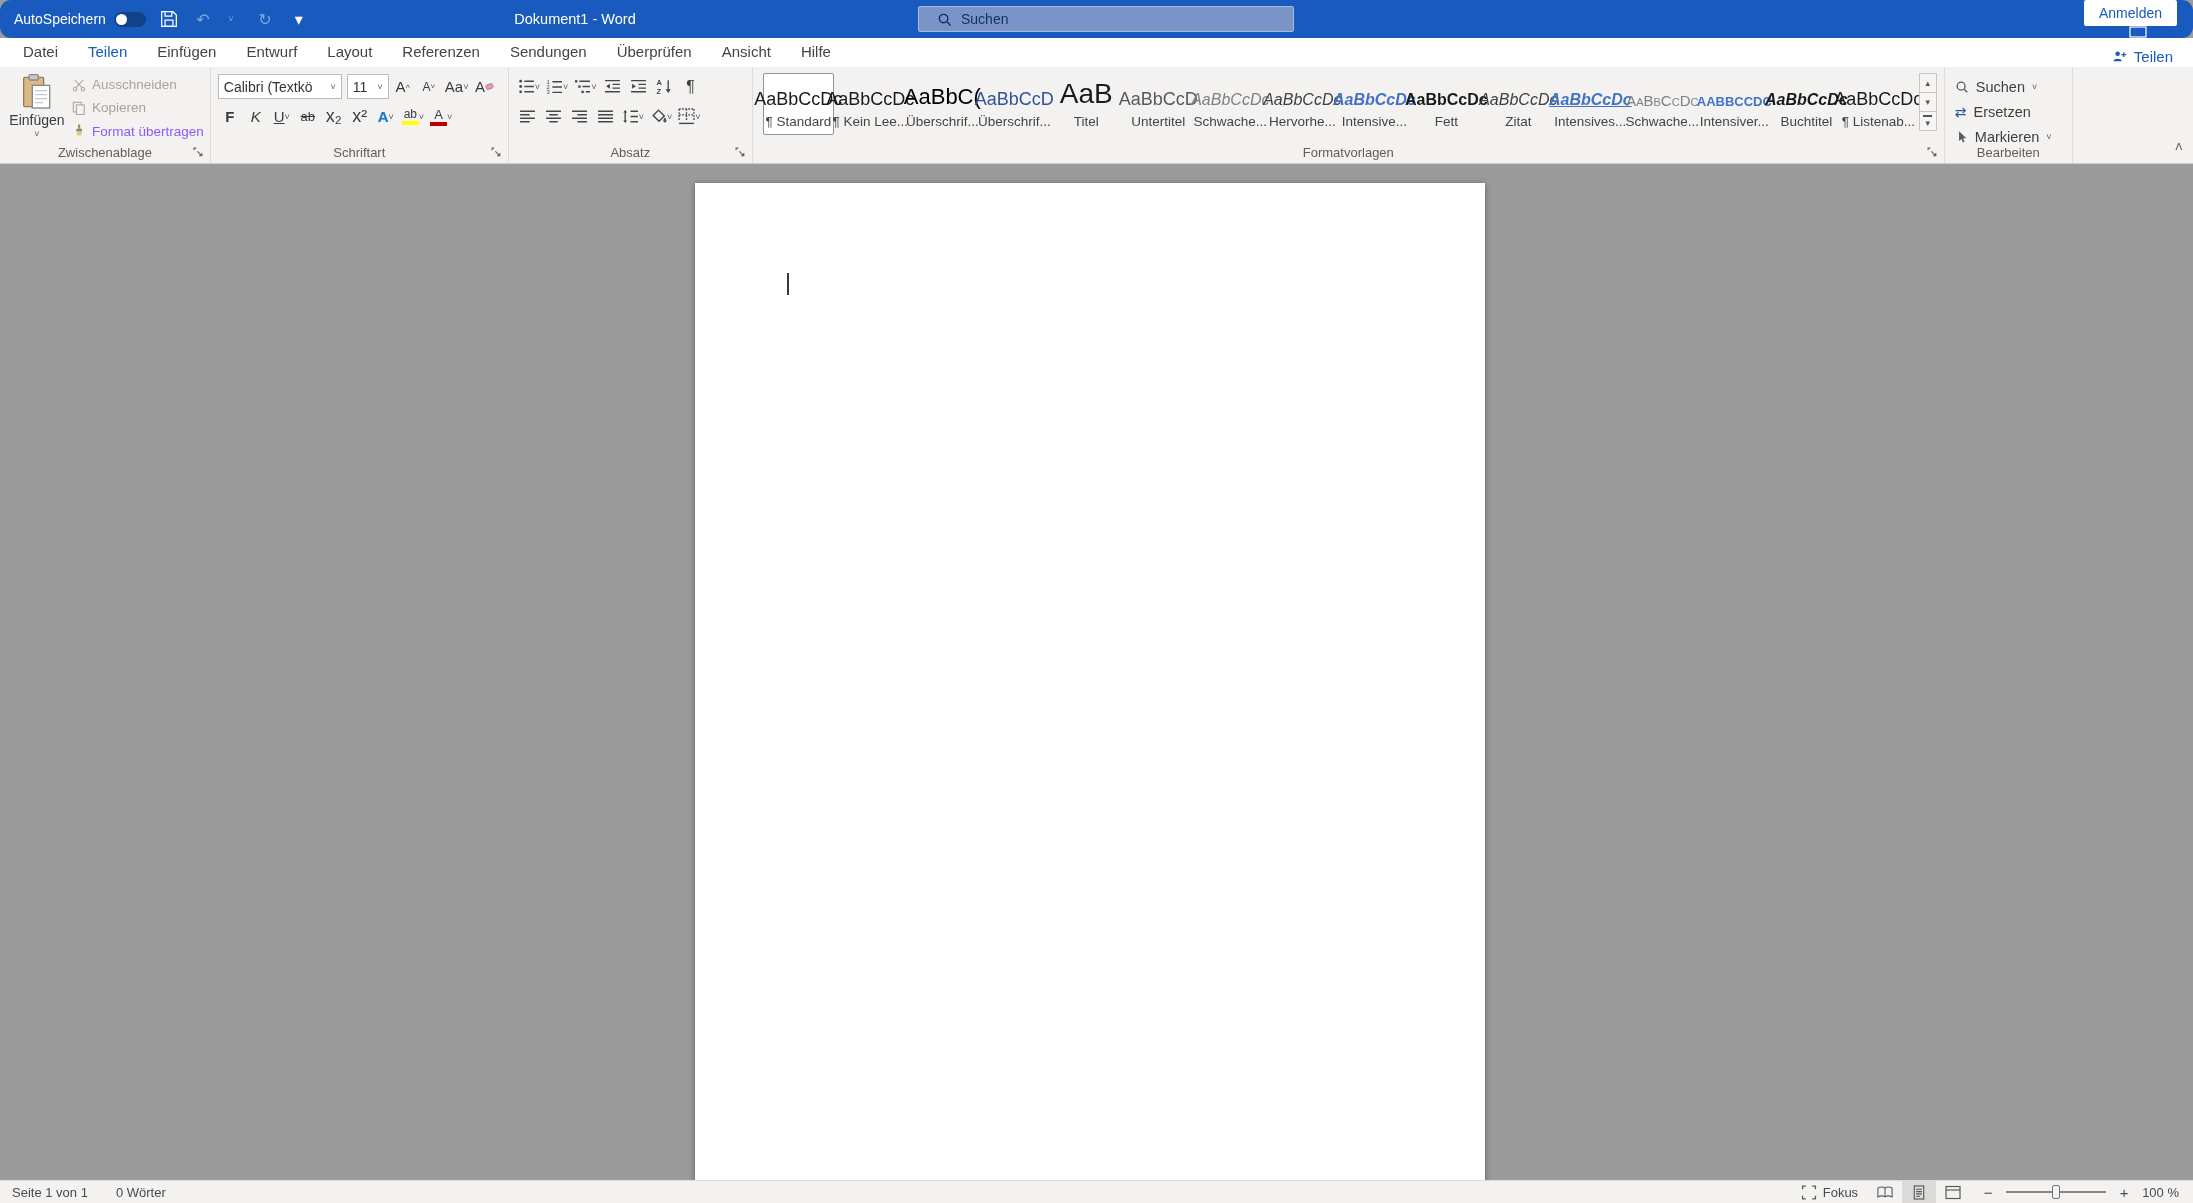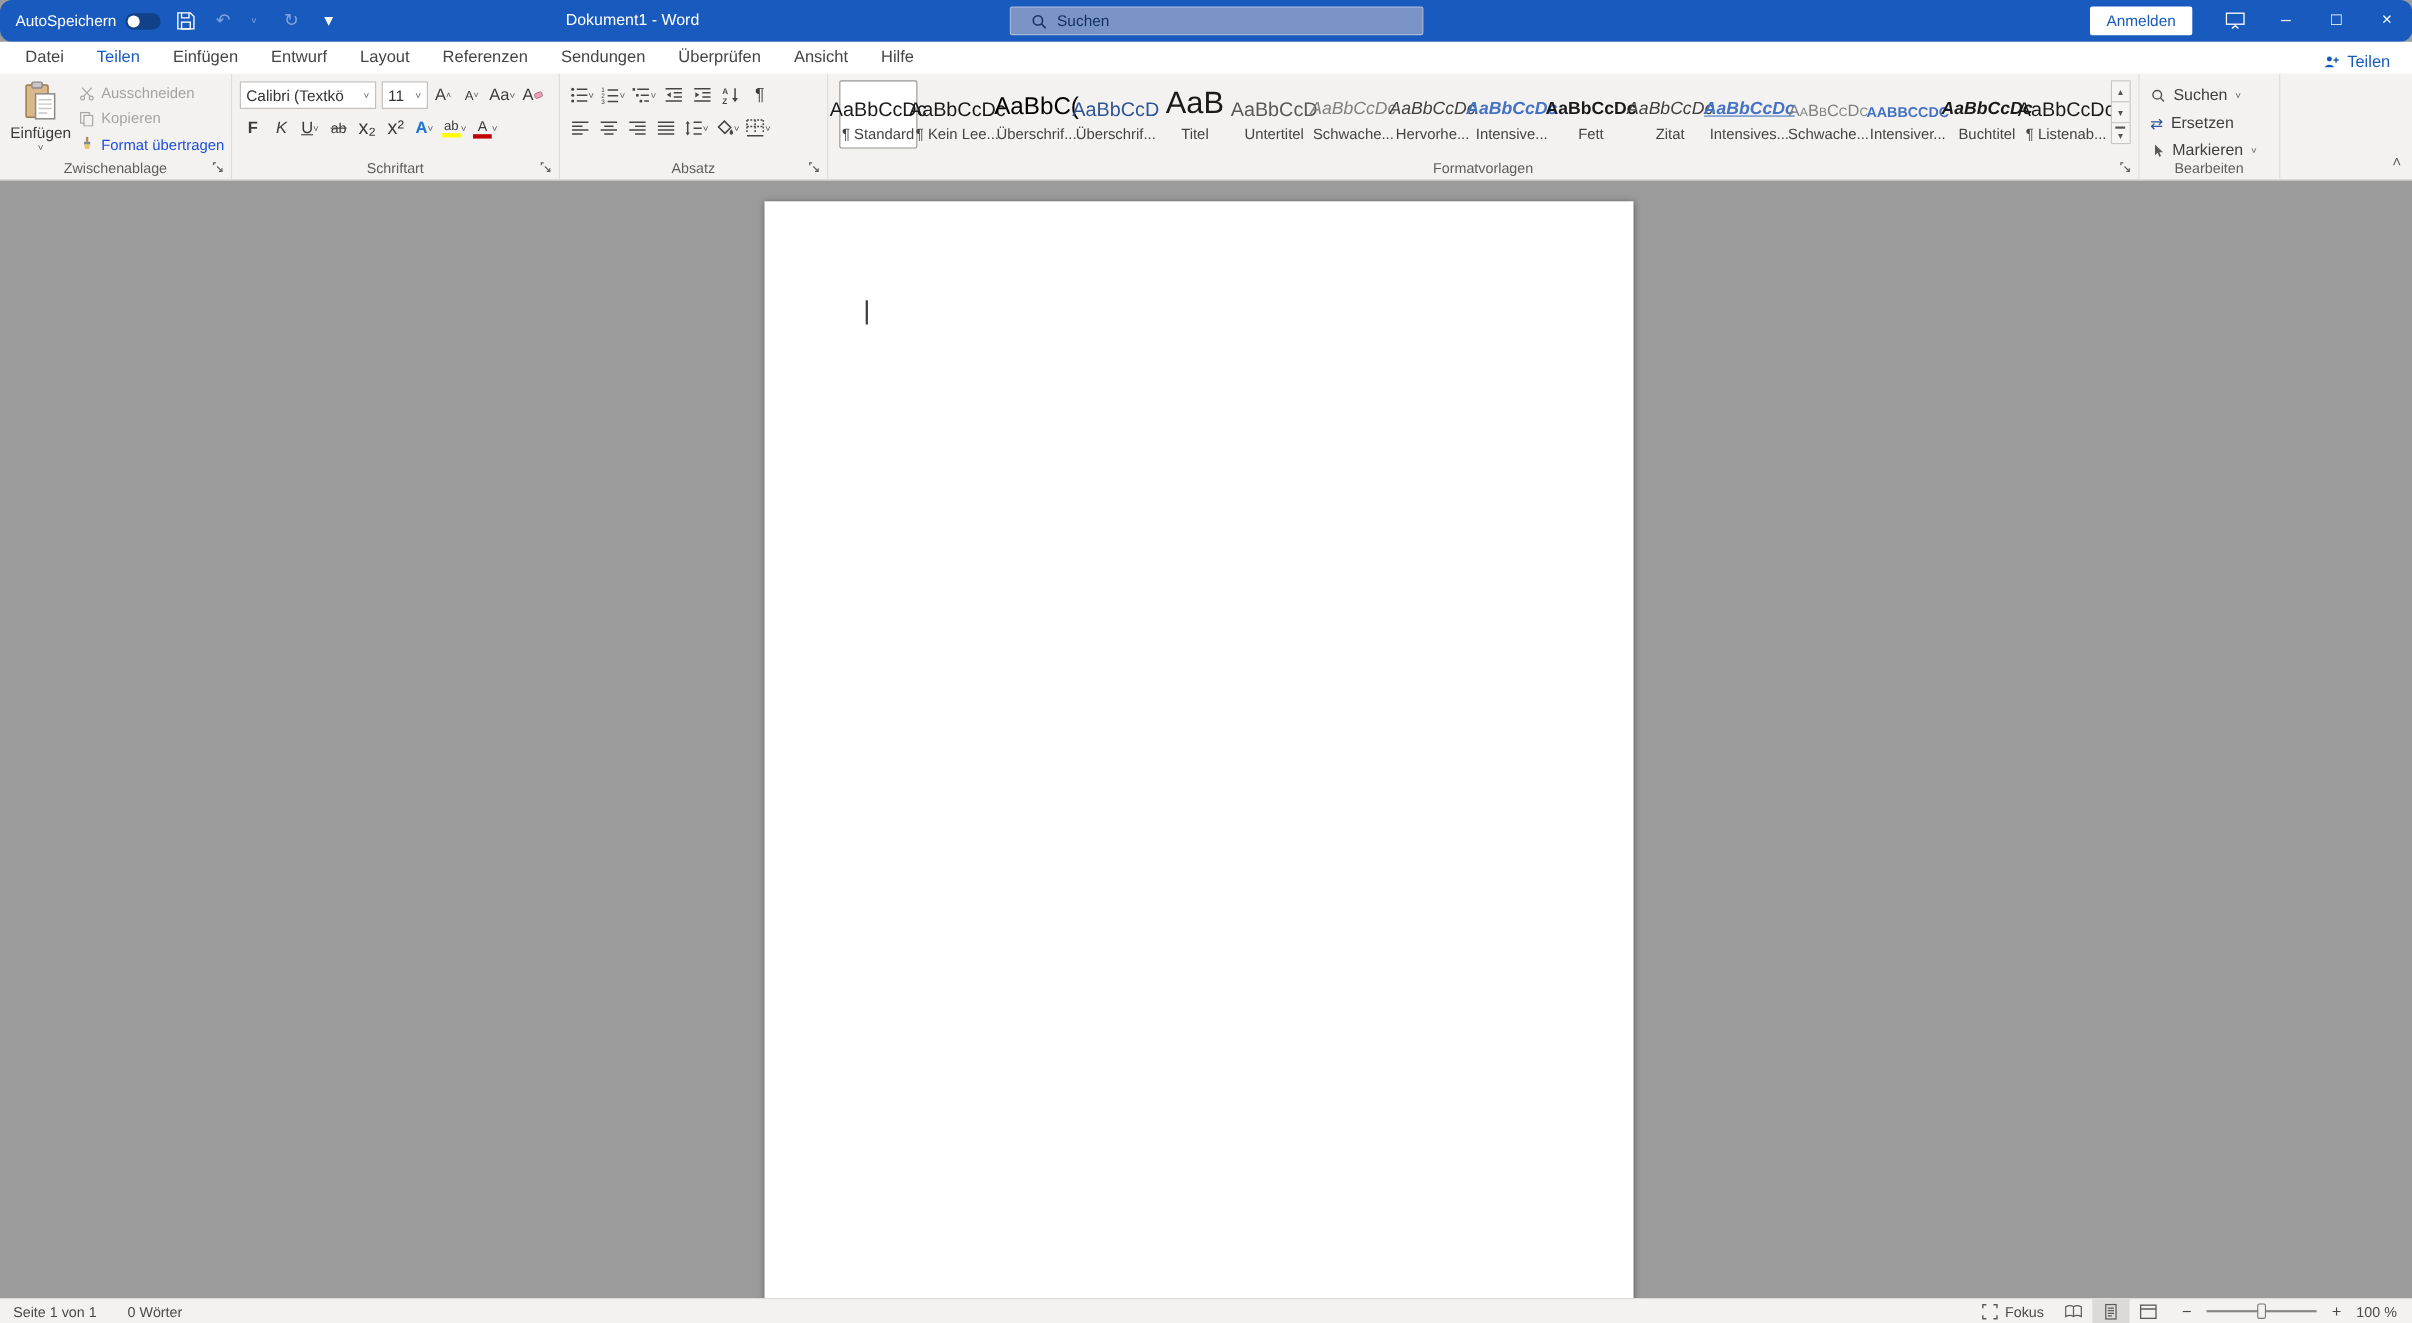--- a/index.html
+++ b/index.html
@@ -18,21 +18,21 @@
   .tb-icon { display:flex; align-items:center; justify-content:center;
     min-width:22px; height:38px; color:#fff; font-size:16px; }
   .tb-icon.disabled { opacity:.45; }
   .tinycv { font-size:9px; opacity:.8; margin-left:-6px; }
   .tb-title { position:absolute; left:575px; top:0; transform:translateX(-50%);
     height:38px; display:flex; align-items:center; font-size:14.5px; color:#fff; }
   .tb-search { position:absolute; left:918px; top:6px; width:376px; height:26px;
     background:#7a94c7; border:1px solid #a9bad9; border-radius:2px;
     display:flex; align-items:center; gap:9px; padding-left:18px;
     color:#10305f; font-size:14px; }
-  .tb-right { margin-left:auto; display:flex; align-items:center; height:38px; }
+  .tb-right { margin-left:auto; display:flex; align-items:center; height:38px;flex-direction:column; }
   .signin { background:#fff; color:#185abd; font-size:14px; padding:5px 15px;
     border-radius:2px; margin-right:16px; }
   .winbtn { width:46px; height:38px; display:flex; align-items:center;
     justify-content:center; color:#fff; font-size:16px; }
 
   
   .tabrow { position:absolute; top:38px; left:0; right:0; height:36px;
     background:#fff; display:flex; align-items:stretch; padding-left:8px; }
   .tab { padding:0 15px; font-size:15px; color:#444; line-height:28px; position:relative; }
   .tab.active { color:#185abd; }
@@ -52,21 +52,21 @@
   .launcher { position:absolute; right:4px; bottom:4px; width:14px; height:14px;
     color:#605e5c; display:flex; align-items:center; justify-content:center; }
   .collapse { position:absolute; right:10px; top:72px; font-size:14px; color:#605e5c; }
 
   
   .clip-body { display:flex; height:100%; padding-left:4px; }
   .paste { width:62px; display:flex; flex-direction:column; align-items:center;
     padding-top:2px; gap:1px; font-size:14px; color:#3b3b3b; }
   .clip-list { display:flex; flex-direction:column; padding-top:2px; }
   .clip-item { display:flex; align-items:center; gap:6px; height:24px;
-    font-size:13.5px; color:#1d4ed8; padding:0 4px; white-space:nowrap; }
+    font-size:13.5px; color:#8b5cf6; padding:0 4px; white-space:nowrap; }
   .clip-item.disabled { color:#a6a4a2; }
   .cv { font-size:9px; color:#555; }
 
   
   .rows { display:flex; flex-direction:column; gap:5px; padding:3px 5px; }
   .frow { display:flex; align-items:flex-end; gap:2px; }
   .combo { height:25px; background:#fff; border:1px solid #bdbbb9; display:flex;
     align-items:center; font-size:14px; color:#333; padding:0 5px; }
   .combo .cv { margin-left:auto; padding-left:5px; }
   .font-name { width:124px; }

